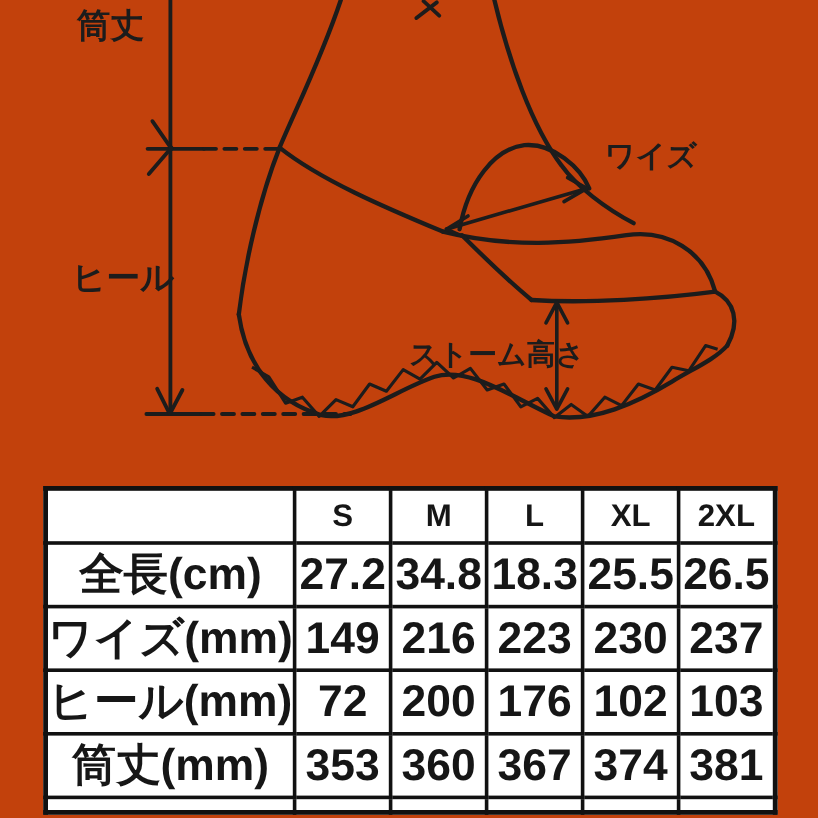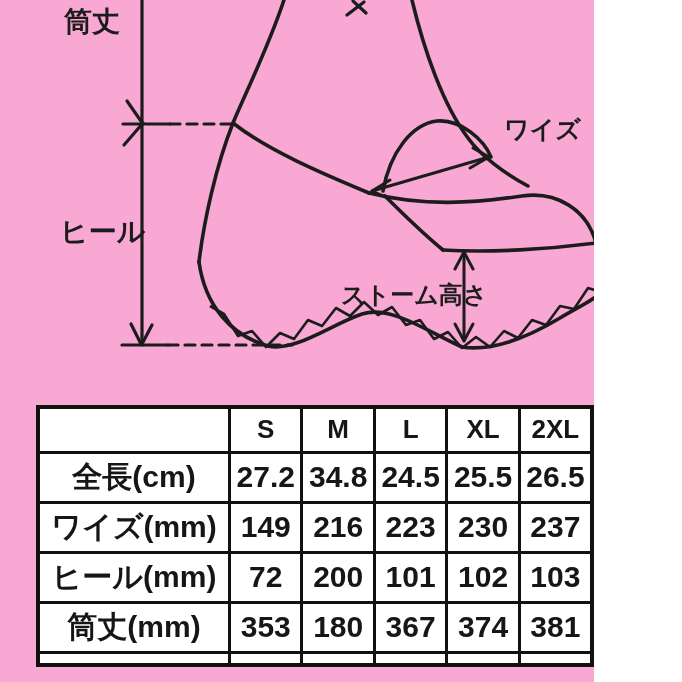--- a/index.html
+++ b/index.html
@@ -1,20 +1,20 @@
 <!DOCTYPE html>
 <html><head>
 <meta charset="utf-8">
 <style>
   html, body { margin: 0; padding: 0; background: #ffffff; }
   .stage {
     position: relative;
-    width: 594px;
+    width: 682px;
     height: 682px;
-    background: #f9a8d4;
+    background: #c2410c;
     overflow: hidden;
     font-family: "Liberation Sans", "DejaVu Sans", sans-serif;
   }
   .diagram-svg { position: absolute; left: 0; top: 0; }
   .diagram-svg text {
     font-family: "Liberation Sans", "DejaVu Sans", sans-serif;
     fill: #1c1c1c;
     font-weight: 600;
   }
   .size-table {
@@ -25,21 +25,21 @@
     table-layout: fixed;
     background: #ffffff;
     color: #161616;
     border: 4px solid #111111;
   }
   .size-table th, .size-table td {
     border: 3px solid #111111;
     text-align: center;
     vertical-align: middle;
     font-weight: bold;
-    font-size: 30px;
+    font-size: 37px;
     padding: 0;
     letter-spacing: 0px;
     overflow: hidden;
     white-space: nowrap;
   }
   .size-table tr.hdr  { height: 45px; }
   .size-table tr.hdr th { font-size: 26px; }
   .size-table tr.row  { height: 50px; }
   .size-table tr.partial { height: 13px; }
 </style>
@@ -124,47 +124,47 @@
         <th>M</th>
         <th>L</th>
         <th>XL</th>
         <th>2XL</th>
       </tr>
 
       <tr class="row">
         <th>全長(cm)</th>
         <td>27.2</td>
         <td>34.8</td>
-        <td>24.5</td>
+        <td>18.3</td>
         <td>25.5</td>
         <td>26.5</td>
       </tr>
 
       <tr class="row">
         <th>ワイズ(mm)</th>
         <td>149</td>
         <td>216</td>
         <td>223</td>
         <td>230</td>
         <td>237</td>
       </tr>
 
       <tr class="row">
         <th>ヒール(mm)</th>
         <td>72</td>
         <td>200</td>
-        <td>101</td>
+        <td>176</td>
         <td>102</td>
         <td>103</td>
       </tr>
 
       <tr class="row">
         <th>筒丈(mm)</th>
         <td>353</td>
-        <td>180</td>
+        <td>360</td>
         <td>367</td>
         <td>374</td>
         <td>381</td>
       </tr>
 
       <tr class="partial">
         <th></th>
         <td></td>
         <td></td>
         <td></td>

